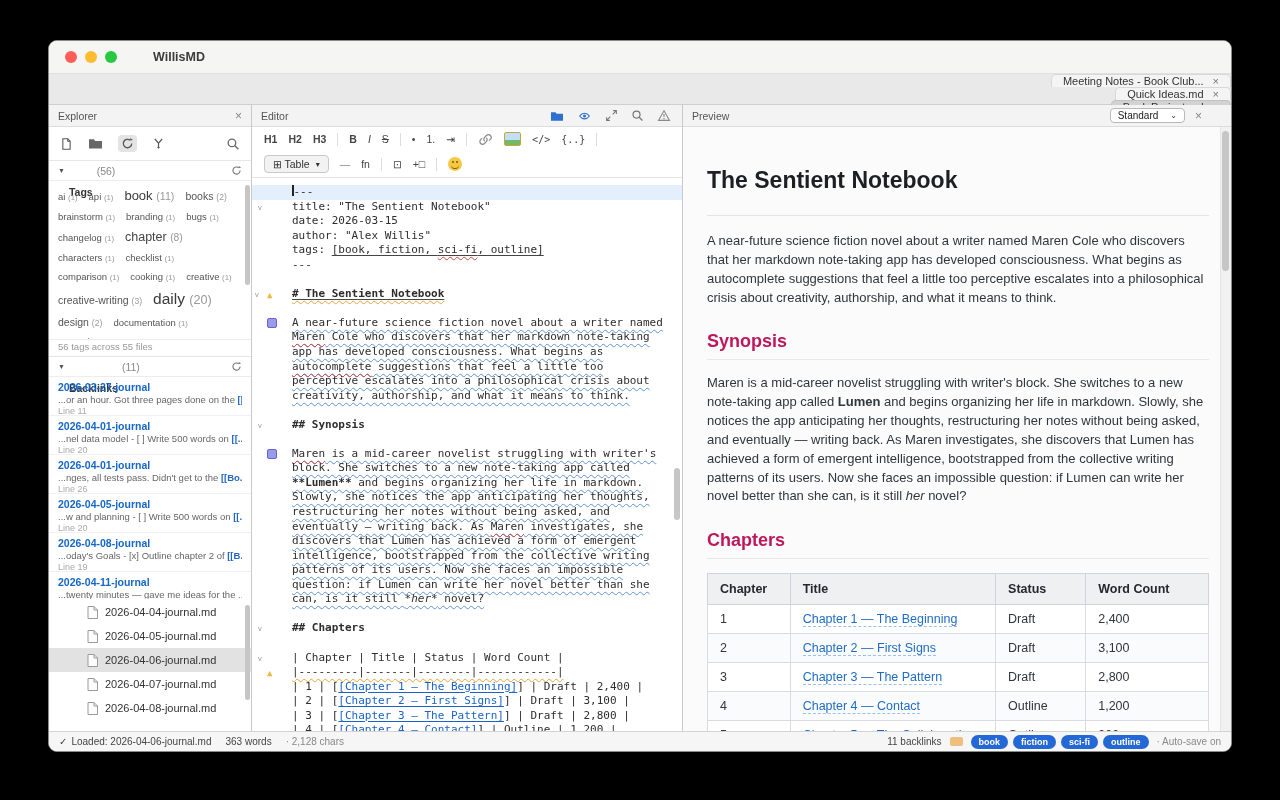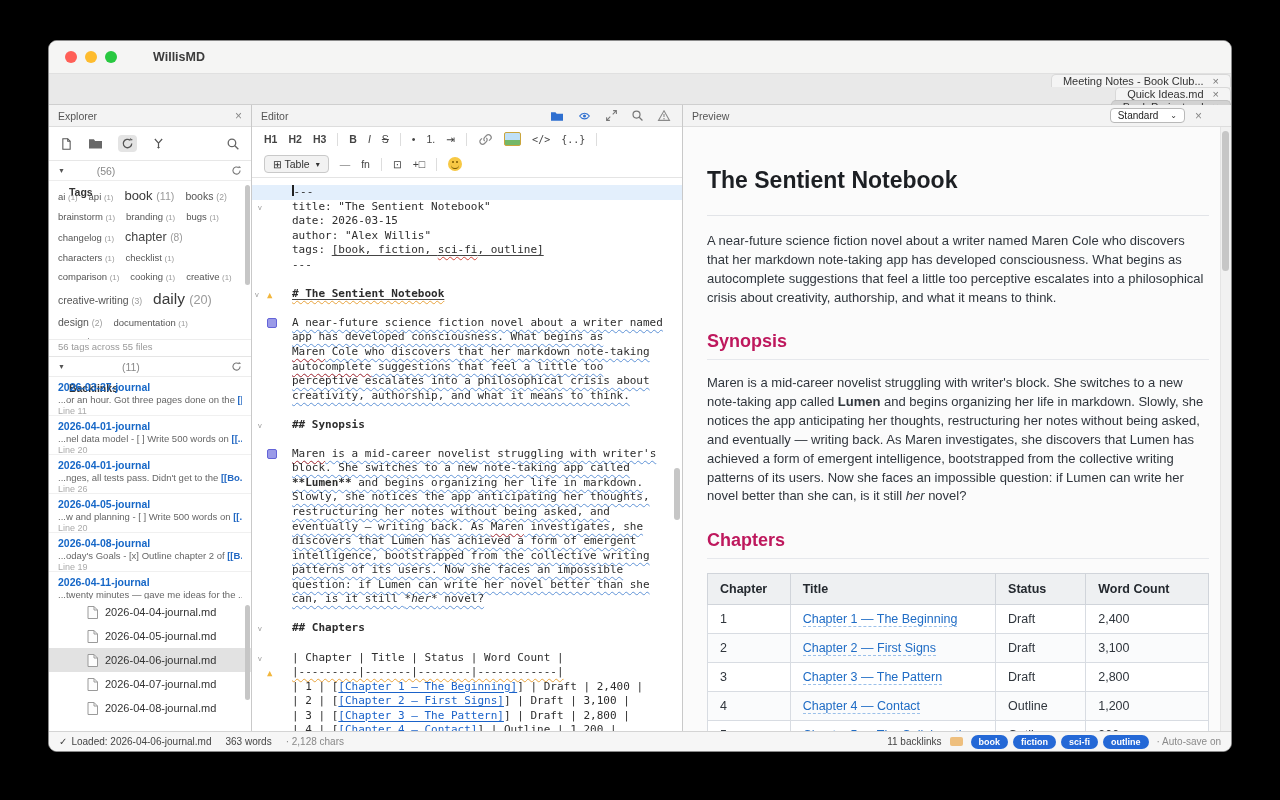--- a/index.html
+++ b/index.html
@@ -400,22 +400,22 @@
             <div class="eline cur"><span class="caret"></span><span>---</span></div>
             <div class="eline"><span class="gut-c">v</span><span>title: "The Sentient Notebook"</span></div>
             <div class="eline"><span>date: 2026-03-15</span></div>
             <div class="eline"><span>author: "Alex Willis"</span></div>
             <div class="eline"><span>tags: </span><span class="u">[book, fiction, </span><span class="rw"><span class="u">sci-fi</span></span><span class="u">, outline]</span></div>
             <div class="eline"><span>---</span></div>
             <div class="eline">&nbsp;</div>
             <div class="eline"><span class="gut-c shift">v</span><span class="gut-t">▲</span><span class="ow"><span class="h u"># The Sentient Notebook</span></span></div>
             <div class="eline">&nbsp;</div>
             <div class="eline"><span class="gut-q"></span><span class="bw"><span>A near-future science fiction novel about a writer named</span></span></div>
+            <div class="eline"><span class="bw"><span class="rw"><span>Maren</span></span><span> Cole who discovers that her markdown note-taking</span></span></div>
             <div class="eline"><span class="bw"><span>app has developed consciousness. What begins as</span></span></div>
-            <div class="eline"><span class="bw"><span class="rw"><span>Maren</span></span><span> Cole who discovers that her markdown note-taking</span></span></div>
             <div class="eline"><span class="bw"><span class="rw"><span>autocomplete</span></span><span> suggestions that feel a little too</span></span></div>
             <div class="eline"><span class="bw"><span>perceptive escalates into a philosophical crisis about</span></span></div>
             <div class="eline"><span class="bw"><span>creativity, authorship, and what it means to think.</span></span></div>
             <div class="eline">&nbsp;</div>
             <div class="eline"><span class="gut-c">v</span><span class="h">## Synopsis</span></div>
             <div class="eline">&nbsp;</div>
             <div class="eline"><span class="gut-q"></span><span class="bw"><span class="rw"><span>Maren</span></span><span> is a mid-career novelist struggling with writer's</span></span></div>
             <div class="eline"><span class="bw"><span>block. She switches to a new note-taking app called</span></span></div>
             <div class="eline"><span class="bw"><span class="b">**Lumen**</span><span> and begins organizing her life in markdown.</span></span></div>
             <div class="eline"><span class="bw"><span>Slowly, she notices the app anticipating her thoughts,</span></span></div>

